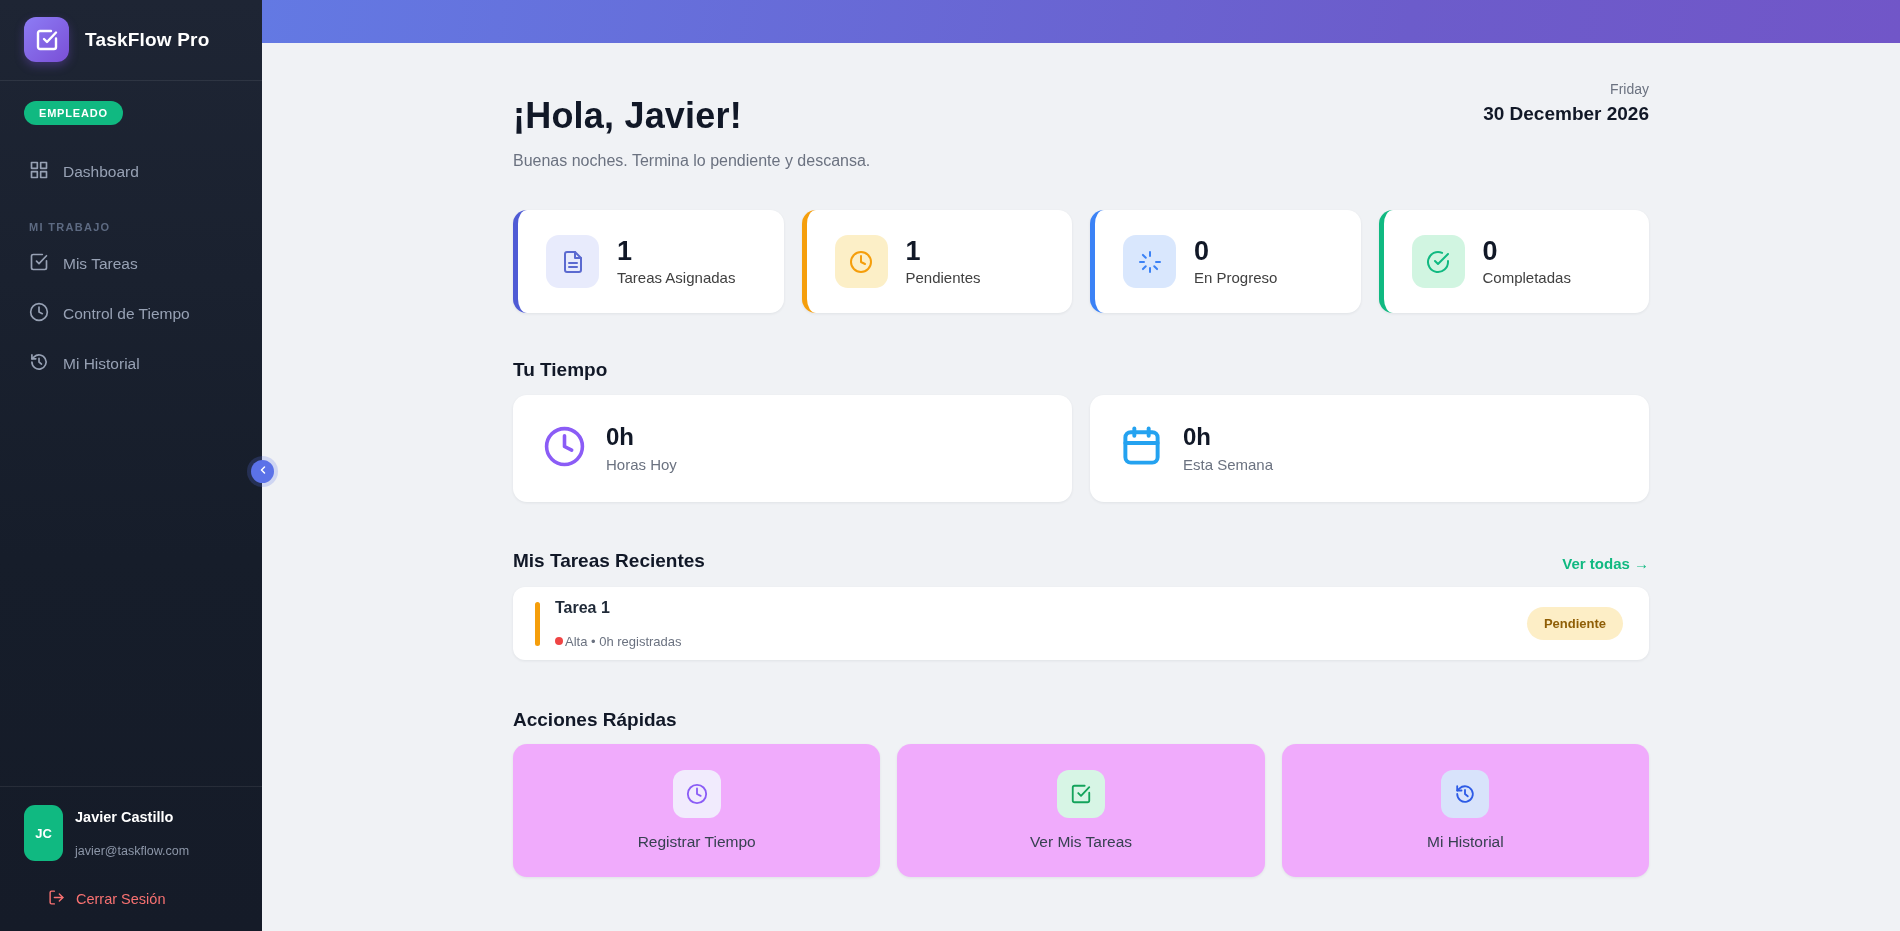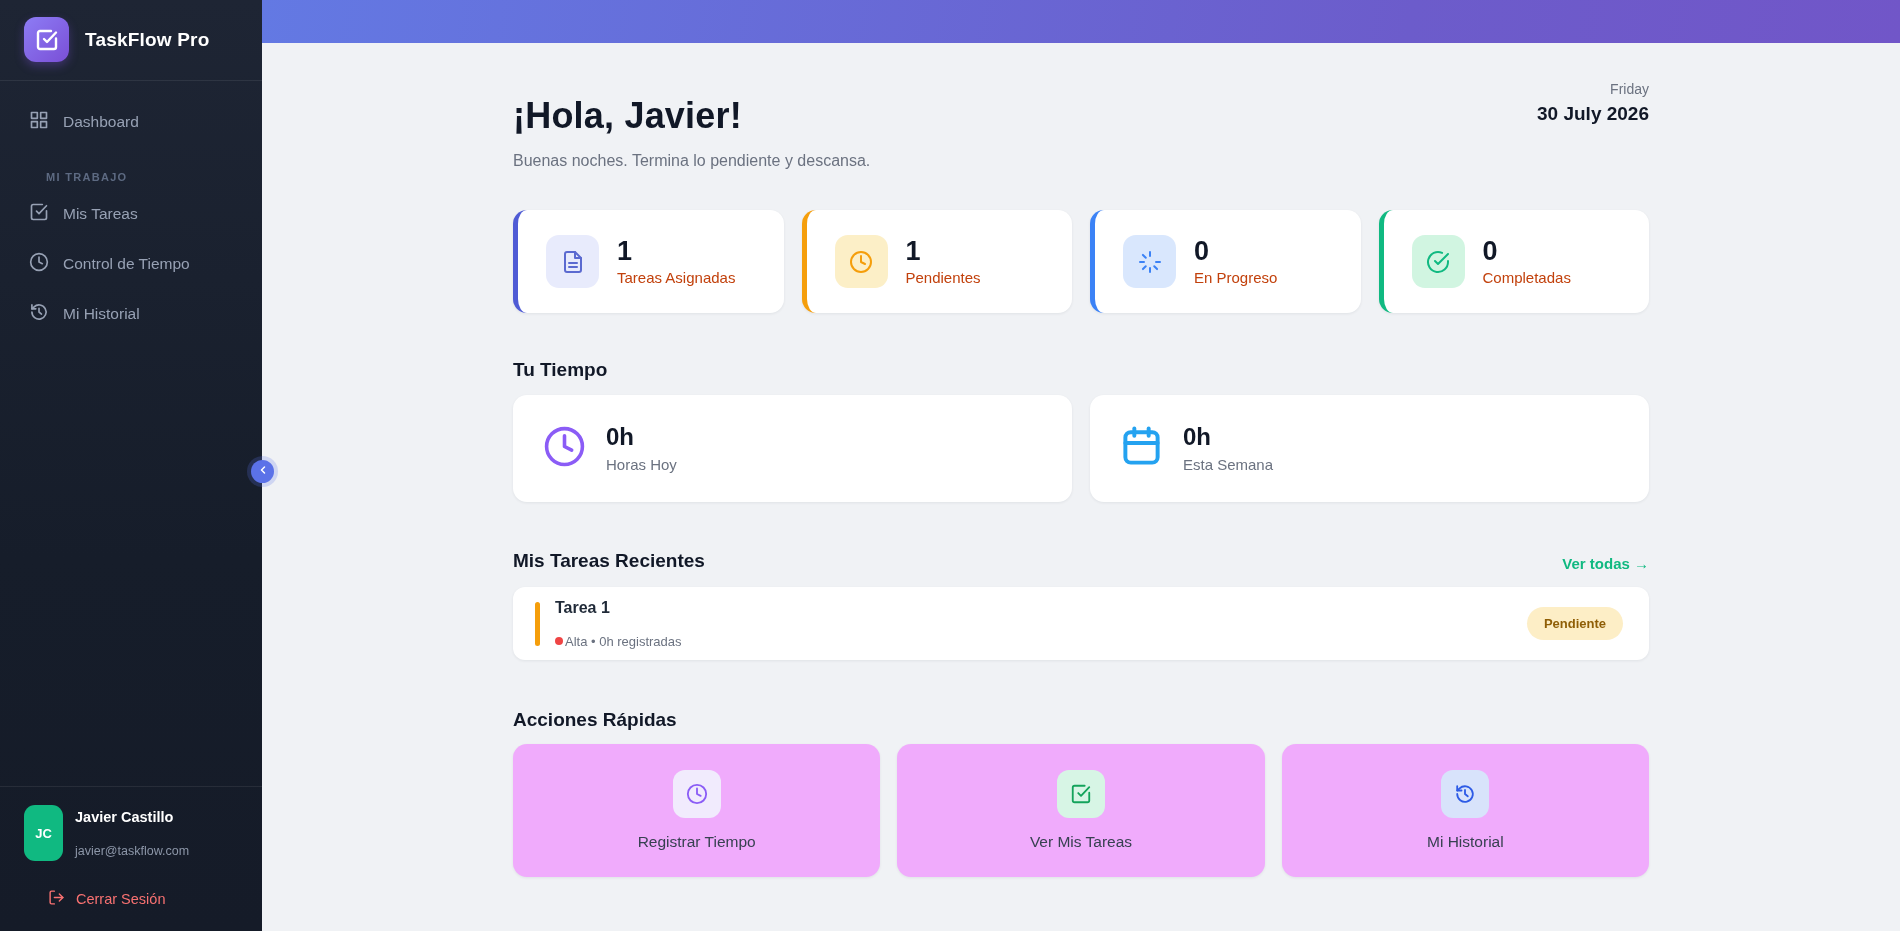--- a/index.html
+++ b/index.html
@@ -32,21 +32,21 @@
     font-size:11px; font-weight:700; letter-spacing:.8px;
     padding:6px 15px; border-radius:999px;
   }
   .nav { margin-top:16px; }
   .nav-item {
     display:flex; align-items:center; gap:14px;
     padding:13px 29px; font-size:15.5px; color:#97a1b4; cursor:pointer;
   }
   .nav-item svg { flex:0 0 20px; }
   .section-label {
-    padding:24px 46px 6px; font-size:11px; font-weight:700;
+    padding:24px 29px 6px; font-size:11px; font-weight:700;
     letter-spacing:1.3px; color:#5d6a82;
   }
   .sidebar-spacer { flex:1 1 auto; }
   .user-section { border-top:1px solid rgba(255,255,255,.08); padding:18px 24px 0; }
   .user-row { display:flex; align-items:center; gap:12px; }
   .avatar {
     width:39px; height:56px; border-radius:11px; background:#10b981;
     color:#fff; font-size:13px; font-weight:700;
     display:flex; align-items:center; justify-content:center; flex:0 0 39px;
   }
@@ -87,21 +87,21 @@
   .stat-card.c-green  { border-left:5px solid #10b981; }
   .stat-icon {
     width:53px; height:53px; border-radius:13px; flex:0 0 53px;
     display:flex; align-items:center; justify-content:center;
   }
   .c-indigo .stat-icon { background:#e8ebfc; color:#5b6ad0; }
   .c-amber  .stat-icon { background:#fcefc7; color:#f59e0b; }
   .c-blue   .stat-icon { background:#d9e7fd; color:#3b82f6; }
   .c-green  .stat-icon { background:#d1f5e1; color:#10b981; }
   .stat-value { font-size:27px; font-weight:800; color:#111827; line-height:1.05; }
-  .stat-label { font-size:15px; color:#c2410c; margin-top:4px; }
+  .stat-label { font-size:15px; color:#404040; margin-top:4px; }
 
   .section-title { font-size:19px; font-weight:700; color:#111827; }
   .time-title { margin-top:46px; }
   .time-row { display:grid; grid-template-columns:1fr 1fr; gap:18px; margin-top:14px; }
   .time-card {
     background:#fff; border-radius:14px; height:107px;
     display:flex; align-items:center; gap:20px; padding:0 30px;
     box-shadow:0 1px 3px rgba(16,24,40,.07);
   }
   .time-icon-purple { color:#8b5cf6; }
@@ -153,20 +153,23 @@
       <div class="brand-logo">
         <svg width="24" height="24" viewBox="0 0 24 24" fill="none" stroke="currentColor" stroke-width="2.4" stroke-linecap="round" stroke-linejoin="round">
             <path d="M21 10.5V19a2 2 0 0 1-2 2H5a2 2 0 0 1-2-2V5a2 2 0 0 1 2-2h11"></path>
             <polyline points="9 11 12 14 21 4.5"></polyline>
           </svg>
       </div>
       <div class="brand-title">TaskFlow Pro</div>
     </div>
     <div class="sidebar-divider"></div>
 
+    <div class="badge-wrap">
+      <span class="role-badge">EMPLEADO</span>
+    </div>
 
     <nav class="nav">
       <div class="nav-item">
         <span>
           <svg width="20" height="20" viewBox="0 0 24 24" fill="none" stroke="currentColor" stroke-width="2" stroke-linecap="round" stroke-linejoin="round">
               <rect x="3" y="3" width="7" height="7"></rect>
               <rect x="14" y="3" width="7" height="7"></rect>
               <rect x="14" y="14" width="7" height="7"></rect>
               <rect x="3" y="14" width="7" height="7"></rect>
             </svg>
@@ -242,21 +245,21 @@
 
     <div class="content">
 
       <div class="header-row">
         <div>
           <h1 class="greeting">¡Hola, Javier!</h1>
           <div class="subtitle">Buenas noches. Termina lo pendiente y descansa.</div>
         </div>
         <div class="date-block">
           <div class="weekday">Friday</div>
-          <div class="date-text">30 July 2026</div>
+          <div class="date-text">30 December 2026</div>
         </div>
       </div>
 
       <div class="stats-row">
         <div class="stat-card c-indigo">
           <div class="stat-icon">
             <svg width="24" height="24" viewBox="0 0 24 24" fill="none" stroke="currentColor" stroke-width="2" stroke-linecap="round" stroke-linejoin="round">
                 <path d="M14 2H6a2 2 0 0 0-2 2v16a2 2 0 0 0 2 2h12a2 2 0 0 0 2-2V8z"></path>
                 <polyline points="14 2 14 8 20 8"></polyline>
                 <line x1="16" y1="13" x2="8" y2="13"></line>

